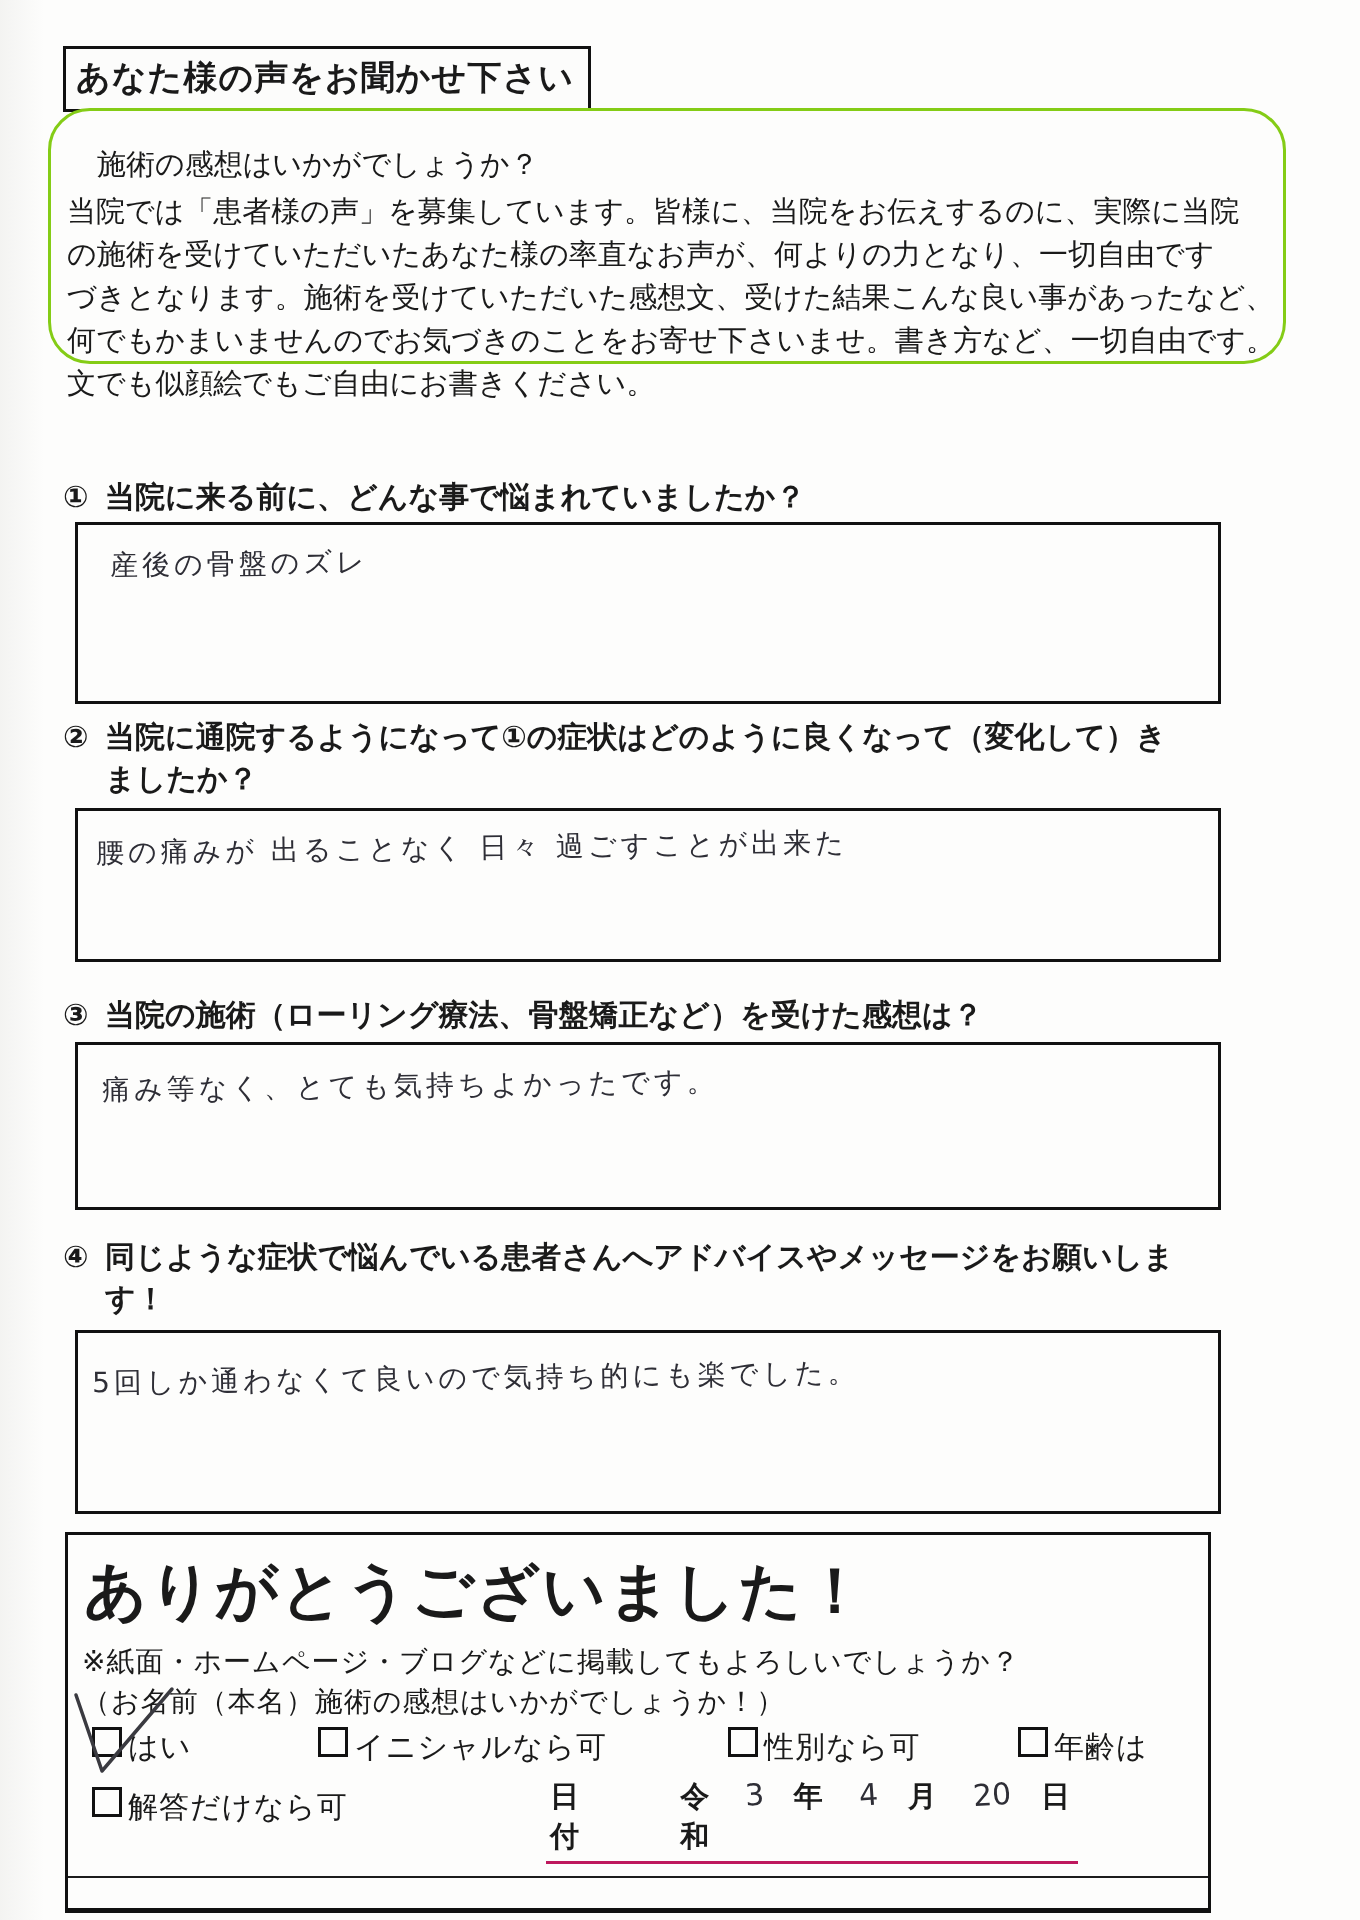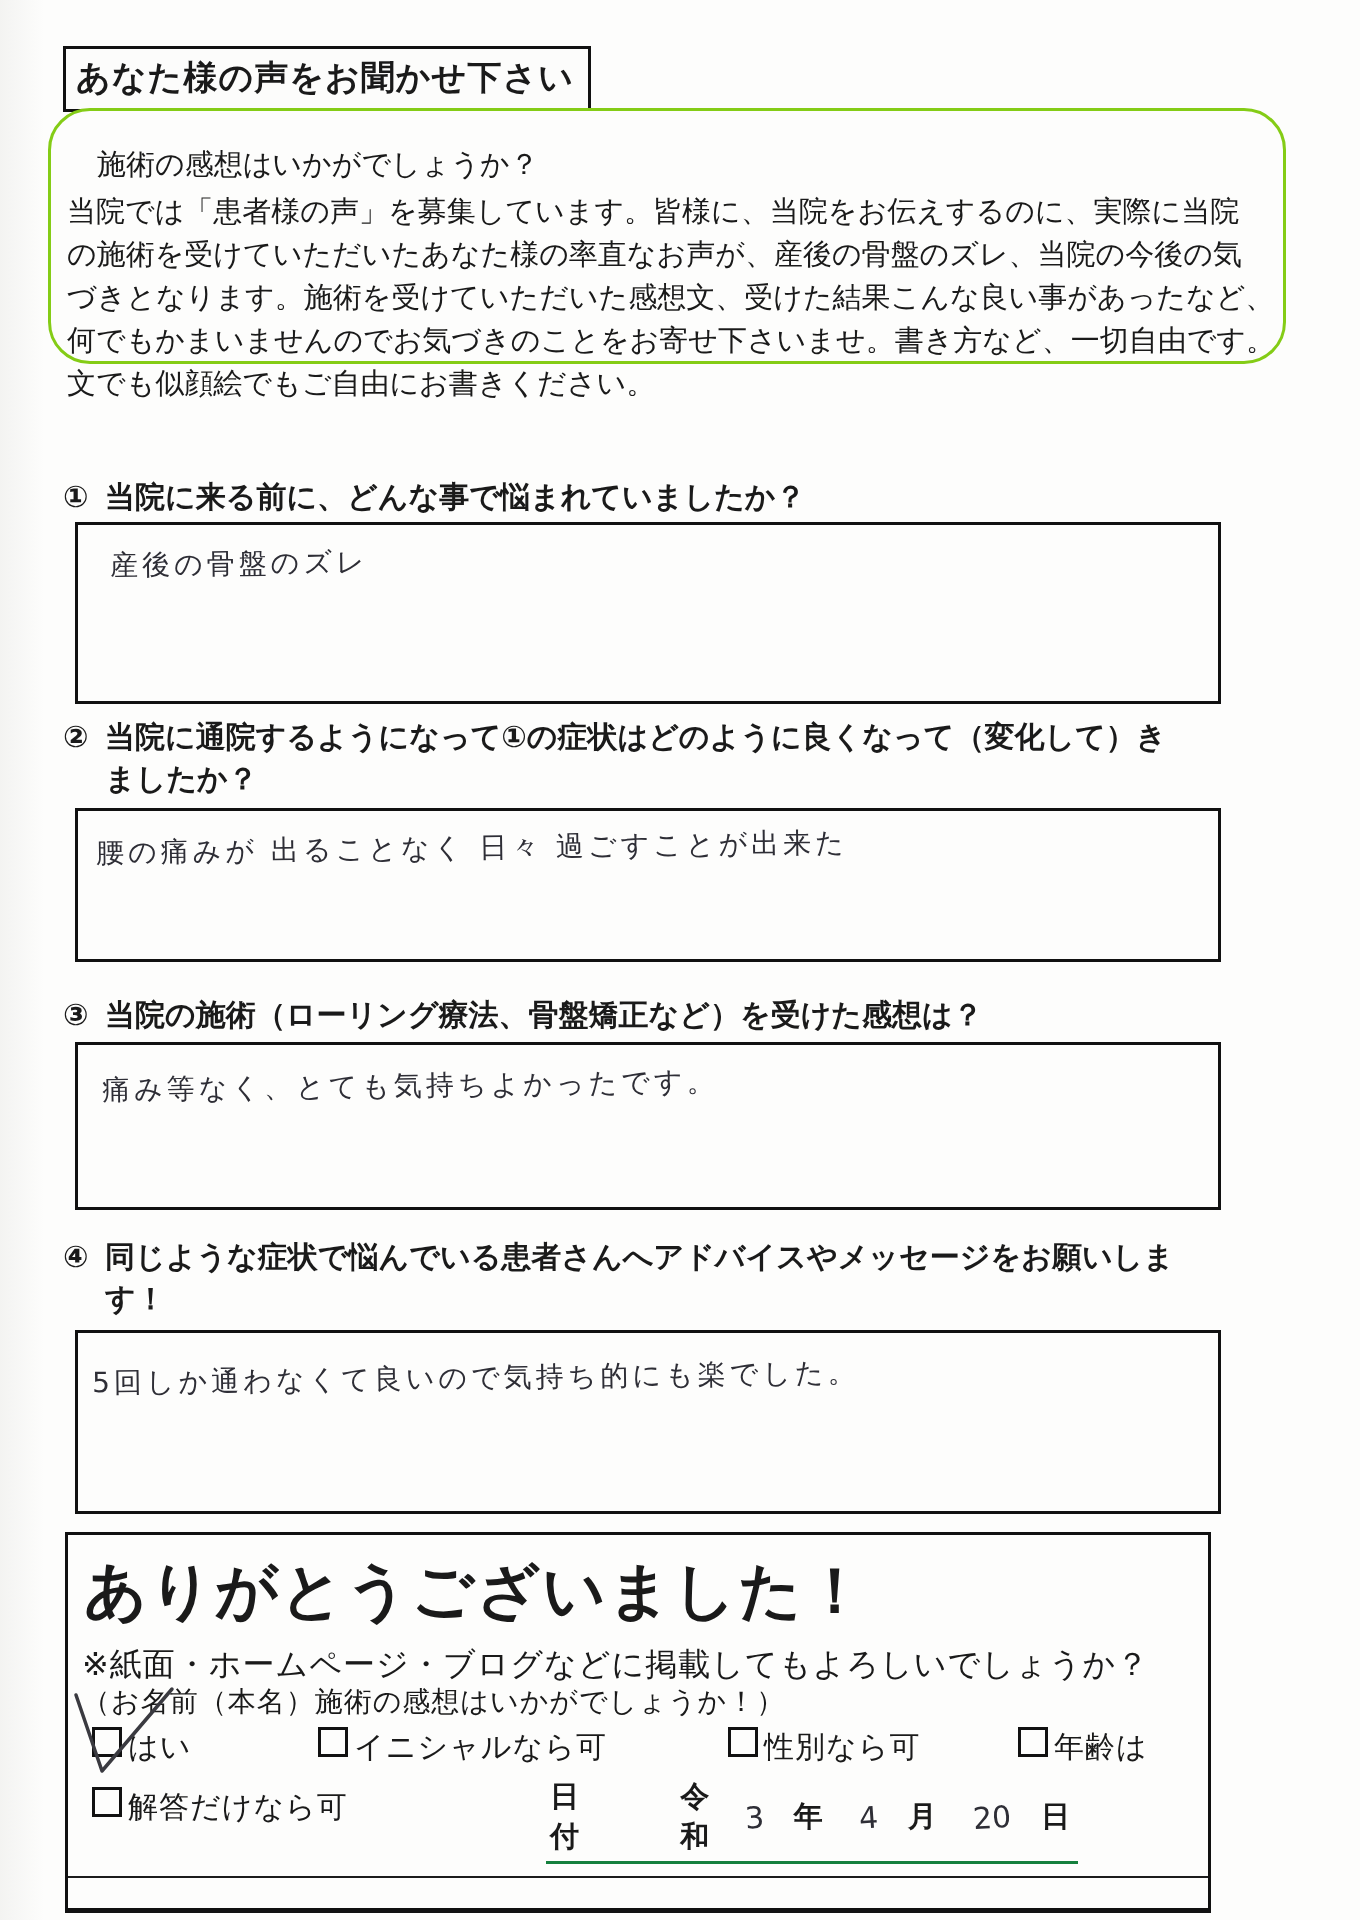--- a/index.html
+++ b/index.html
@@ -52,37 +52,37 @@
 
   .footer-box{
     position:absolute;left:65px;top:1532px;width:1140px;height:373px;
     border:3px solid #111;border-bottom-width:5px;
     background:#fdfdfc;
   }
   .thanks{
     position:absolute;left:16px;top:14px;
     font-size:62px;font-weight:bold;letter-spacing:2px;
   }
-  .publish-q{position:absolute;left:14px;top:108px;font-size:32px;letter-spacing:1px;}
+  .publish-q{position:absolute;left:14px;top:108px;font-size:28px;letter-spacing:1px;}
   .privacy-note{position:absolute;left:14px;top:148px;font-size:28px;letter-spacing:1px;}
   .opt{
     position:absolute;display:flex;
     font-size:30px;letter-spacing:1px;
   }
   .cbx{
     display:inline-block;width:24px;height:24px;
     border:3px solid #111;margin-right:6px;flex:0 0 24px;
   }
   .checkmark{position:absolute;pointer-events:none;}
   .divider{position:absolute;left:0px;bottom:30px;width:100%;height:2px;background:#1c1c1c;}
 
   .date-row{
     position:absolute;left:478px;bottom:44px;
-    display:flex;align-items:center;
-    border-bottom:3px solid #15803d;
+    display:flex;align-items:flex-start;
+    border-bottom:3px solid #be185d;
     padding:0 8px 4px 4px;width:520px;
     font-size:29px;font-weight:bold;
   }
   .date-label{margin-right:100px;}
   .date-era{margin-right:34px;}
   .date-unit{margin-right:36px;}
   .date-hw{
     font-family:"DejaVu Sans",sans-serif;font-weight:normal;
     color:#2e2e36;font-size:30px;margin-right:30px;
     transform:rotate(-4deg);
@@ -93,21 +93,21 @@
 
 <div class="page">
   <div class="scan-edge"></div>
 
   <div class="title-box">あなた様の声をお聞かせ下さい</div>
 
   <div class="intro-box">
     <div class="intro-inner">
       <div class="intro-line1">施術の感想はいかがでしょうか？</div>
       <div class="intro-line">当院では「患者様の声」を募集しています。皆様に、当院をお伝えするのに、実際に当院</div>
-      <div class="intro-line">の施術を受けていただいたあなた様の率直なお声が、産後の骨盤のズレ、当院の今後の気</div>
+      <div class="intro-line">の施術を受けていただいたあなた様の率直なお声が、何よりの力となり、一切自由です</div>
       <div class="intro-line">づきとなります。施術を受けていただいた感想文、受けた結果こんな良い事があったなど、</div>
       <div class="intro-line">何でもかまいませんのでお気づきのことをお寄せ下さいませ。書き方など、一切自由です。</div>
       <div class="intro-line">文でも似顔絵でもご自由にお書きください。</div>
     </div>
   </div>
 
   <div class="question" style="top:476px;">
     <div class="q-num">①</div>
     <div class="q-text">
       <div>当院に来る前に、どんな事で悩まれていましたか？</div>

